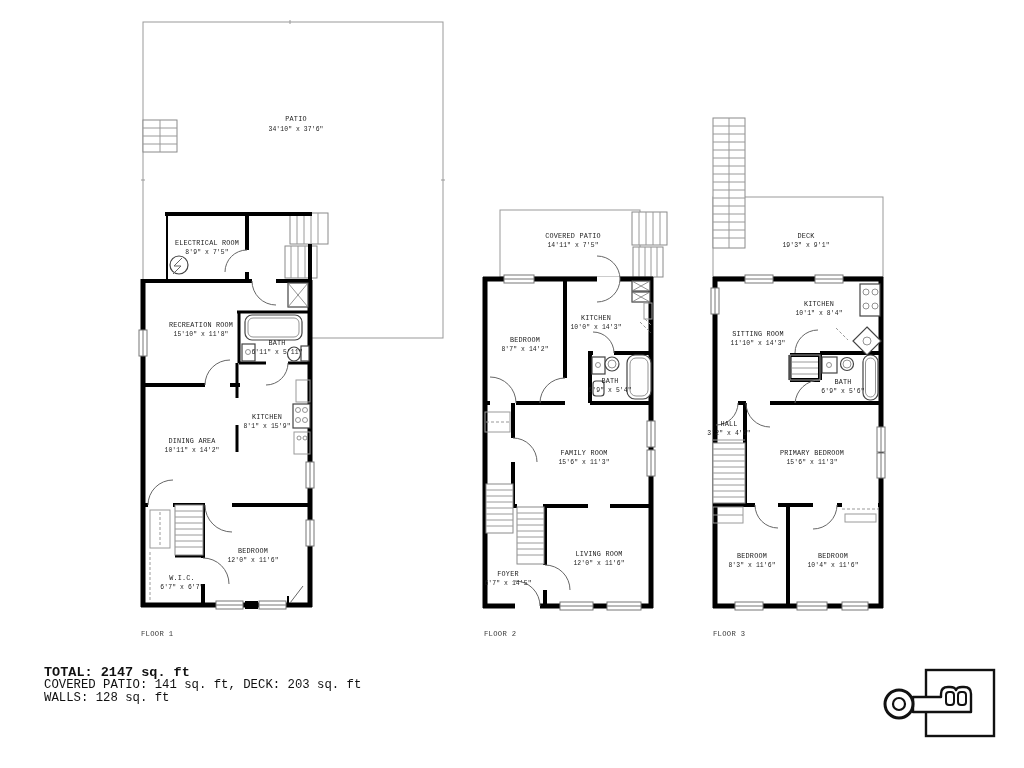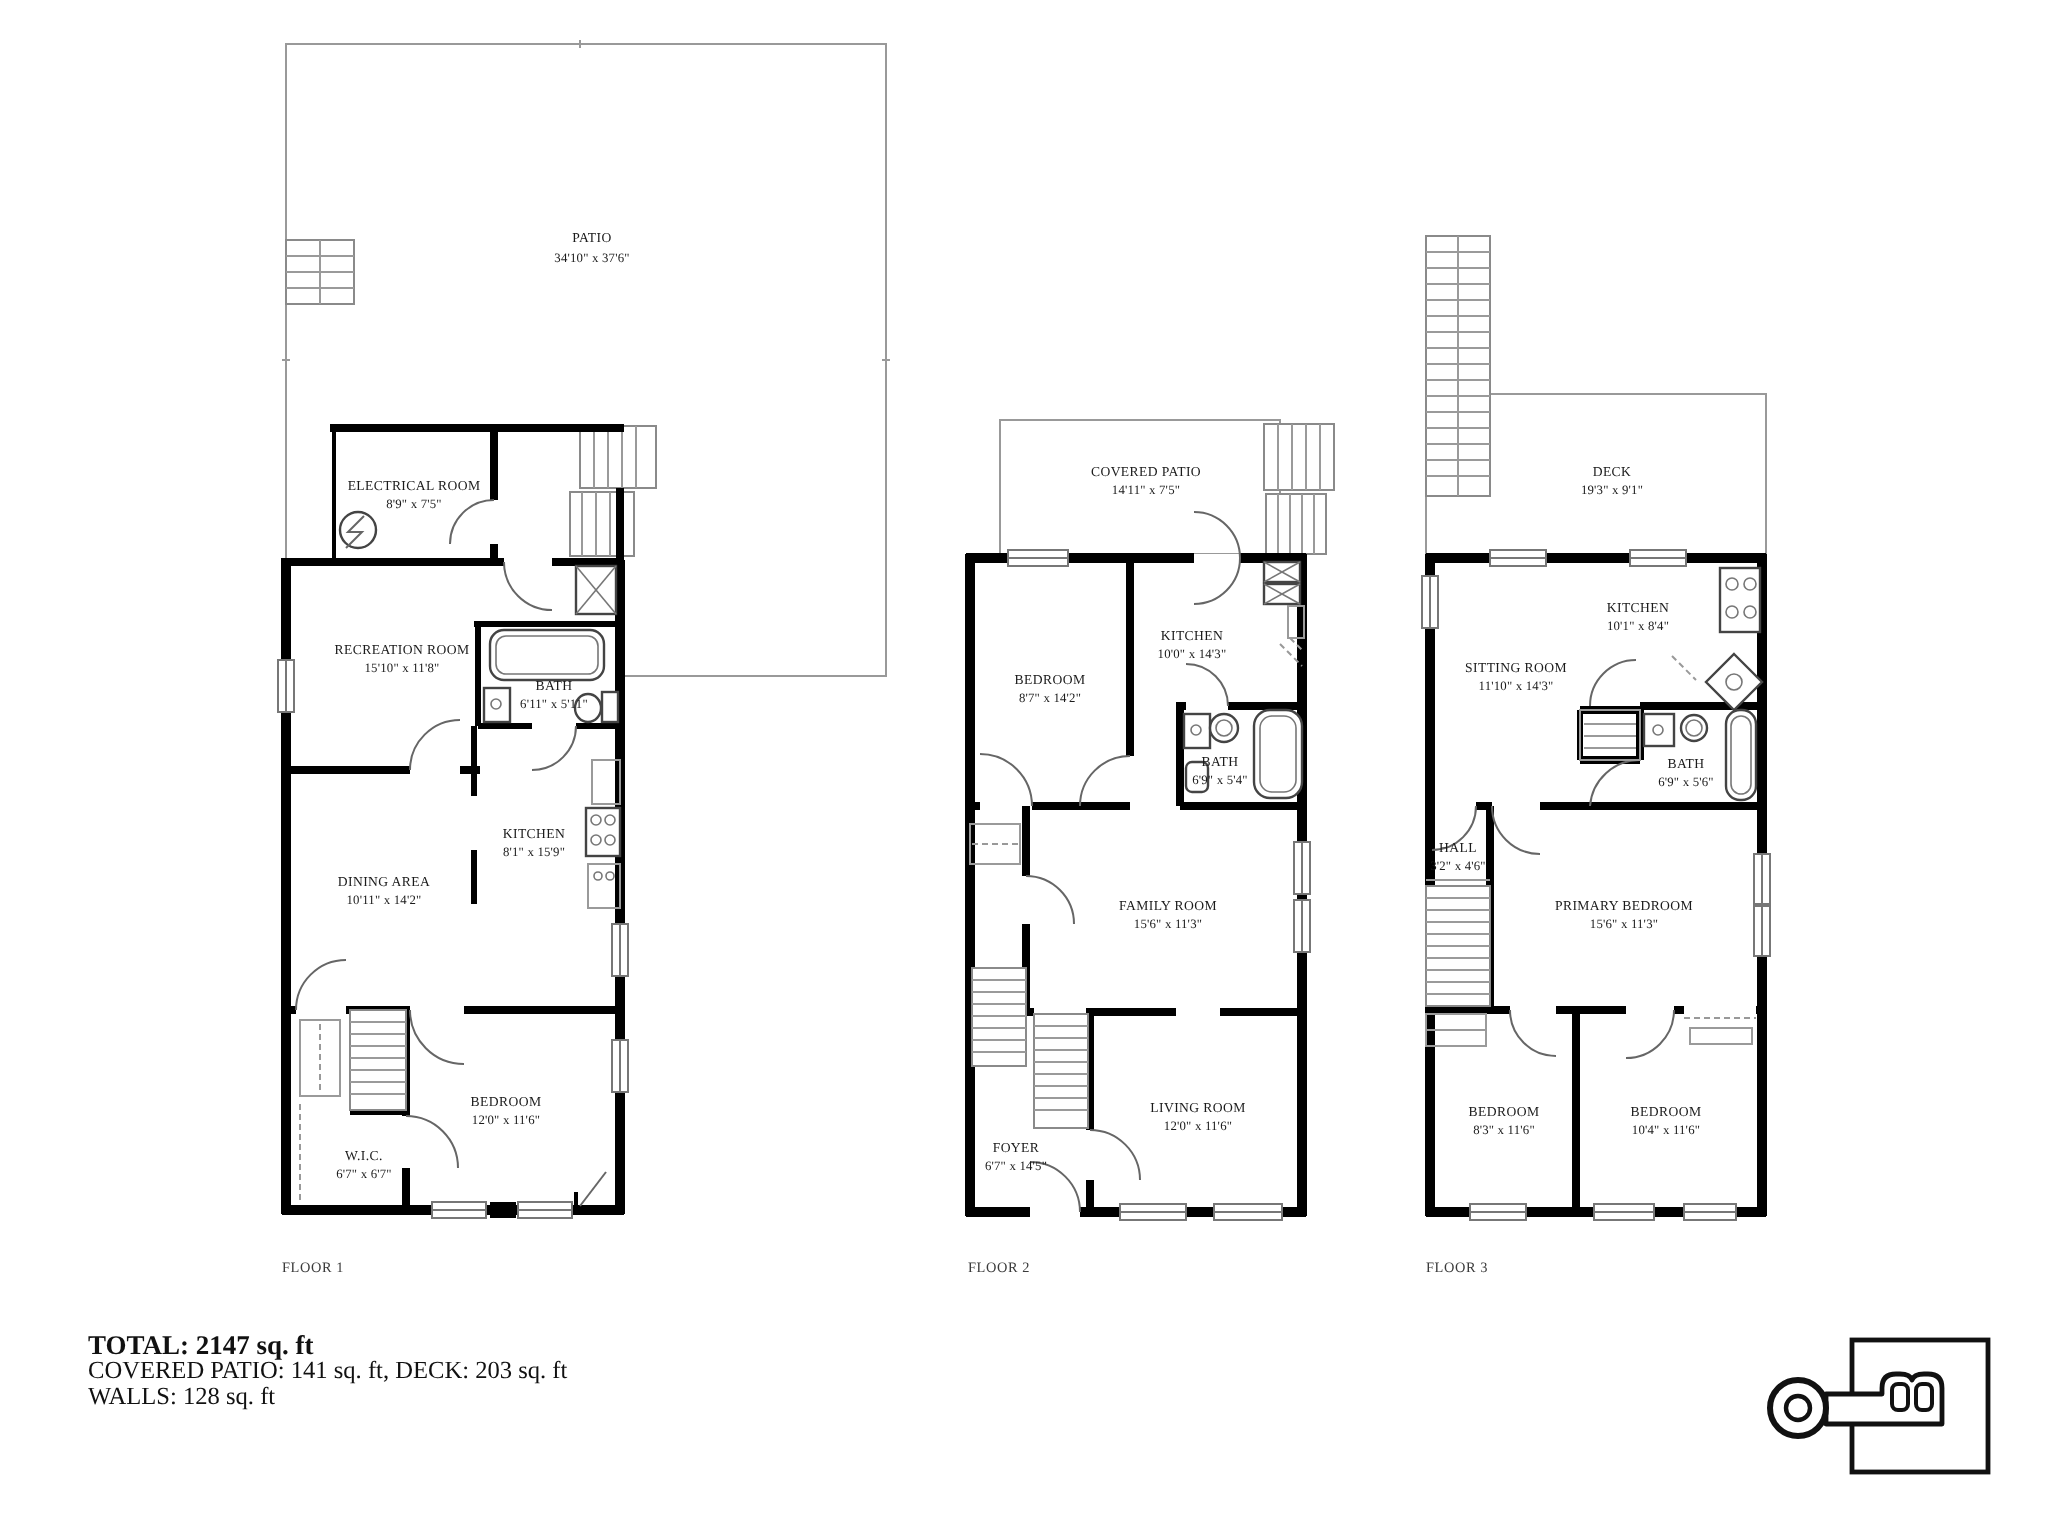--- a/index.html
+++ b/index.html
@@ -1,17 +1,17 @@
 <!DOCTYPE html>
 <html><head>
 <meta charset="utf-8">
 <style>
   html,body{margin:0;padding:0;background:#fff;}
   #stage{position:relative;width:1024px;height:768px;background:#fff;overflow:hidden;
-         font-family:Liberation Serif, serif;}
+         font-family:Liberation Mono, monospace;}
   svg{position:absolute;left:0;top:0;}
   
   .w5{stroke:#000;stroke-width:5;fill:none;}
   .w4{stroke:#000;stroke-width:4;fill:none;}
   .w3{stroke:#000;stroke-width:3;fill:none;}
   .w2{stroke:#000;stroke-width:2;fill:none;}
   .thin{stroke:#8a8a8a;stroke-width:1;fill:#fff;}
   .thinline{stroke:#9a9a9a;stroke-width:1;fill:none;}
   .outline{stroke:#999;stroke-width:1;fill:none;}
   .arc{stroke:#666;stroke-width:1;fill:none;}

